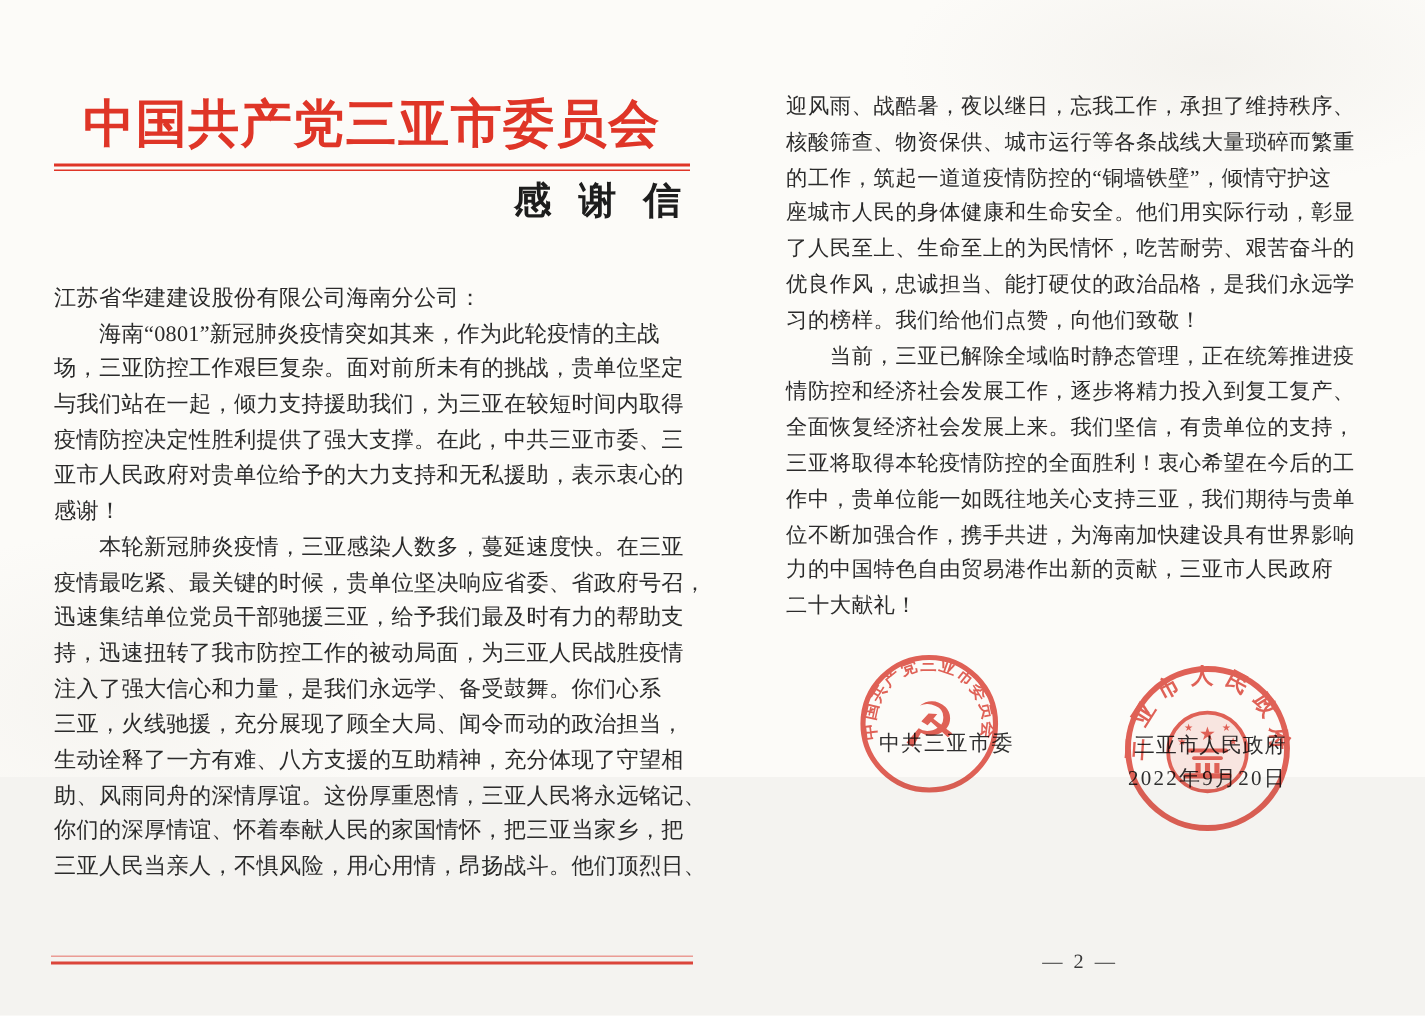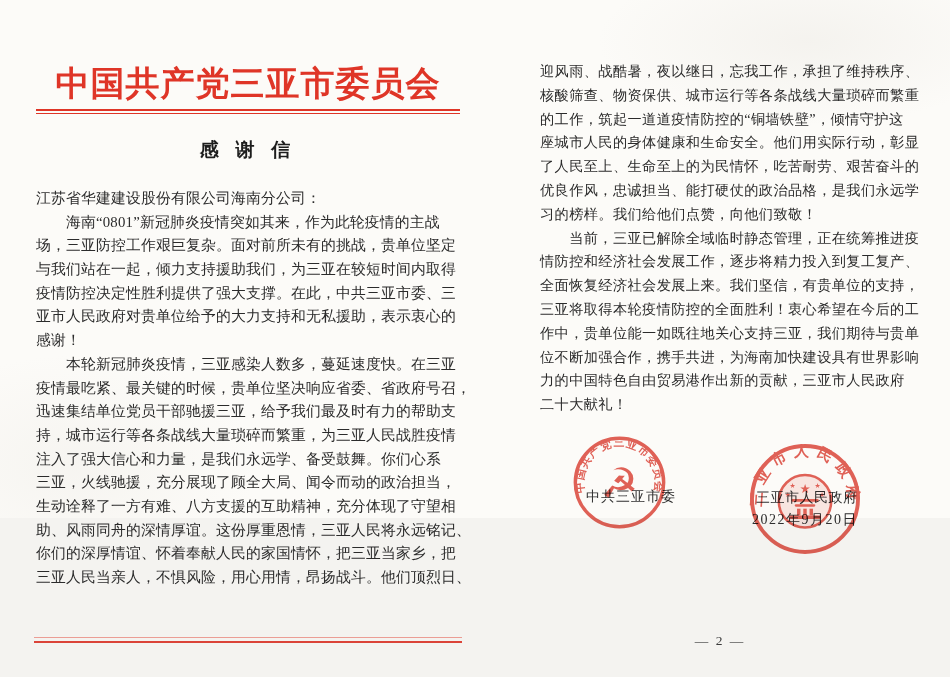--- a/index.html
+++ b/index.html
@@ -23,37 +23,37 @@
     letter-spacing:1px;text-align:center;
     color:var(--accent,#df3527);
     white-space:nowrap;
   }
   .title-rule{
     margin-top:5px;height:2px;
     border-top:2.5px solid var(--accent,#df3527);
     border-bottom:1.2px solid var(--accent,#df3527);
   }
   .letter-heading{
-    margin-top:23px;line-height:26px;text-align:center;
-    font-size:19px;font-weight:bold;color:#1d1d1d;
+    margin-top:8px;line-height:26px;text-align:right;
+    font-size:25px;font-weight:bold;color:#1d1d1d;
     letter-spacing:6px;white-space:nowrap;
   }
-  .lines{margin-top:24px;}
+  .lines{margin-top:40px;}
   .text-line{
     height:23.7px;line-height:23.7px;
     font-size:14.8px;letter-spacing:.2px;
     color:#2b2b2b;white-space:nowrap;overflow:visible;
   }
   .footer-rule{
     position:absolute;left:34px;top:637px;width:428px;height:2.5px;
     border-top:1.3px solid rgba(223,53,39,.45);
     border-bottom:2.3px solid rgba(216,45,32,.88);
   }
   
-  .col-right{position:absolute;left:540px;top:60px;width:384px;}
+  .col-right{position:absolute;left:524px;top:60px;width:384px;}
   .col-right .text-line{
     height:23.8px;line-height:23.8px;
     font-size:14.2px;letter-spacing:.4px;
   }
   
   .stamp{position:absolute;mix-blend-mode:multiply;opacity:.92;filter:blur(.2px);}
   .stamp-party{left:572px;top:435px;width:95px;height:95px;}
   .stamp-gov{left:748px;top:442px;width:114px;height:114px;}
   .stamp-caption{
     position:absolute;color:#2e2e2e;white-space:nowrap;
@@ -81,21 +81,21 @@
         <div class="text-line">江苏省华建建设股份有限公司海南分公司：</div>
         <div class="text-line">　　海南“0801”新冠肺炎疫情突如其来，作为此轮疫情的主战</div>
         <div class="text-line">场，三亚防控工作艰巨复杂。面对前所未有的挑战，贵单位坚定</div>
         <div class="text-line">与我们站在一起，倾力支持援助我们，为三亚在较短时间内取得</div>
         <div class="text-line">疫情防控决定性胜利提供了强大支撑。在此，中共三亚市委、三</div>
         <div class="text-line">亚市人民政府对贵单位给予的大力支持和无私援助，表示衷心的</div>
         <div class="text-line">感谢！</div>
         <div class="text-line">　　本轮新冠肺炎疫情，三亚感染人数多，蔓延速度快。在三亚</div>
         <div class="text-line">疫情最吃紧、最关键的时候，贵单位坚决响应省委、省政府号召，</div>
         <div class="text-line">迅速集结单位党员干部驰援三亚，给予我们最及时有力的帮助支</div>
-        <div class="text-line">持，城市运行等各条战线大量琐碎而繁重，为三亚人民战胜疫情</div>
+        <div class="text-line">持，迅速扭转了我市防控工作的被动局面，为三亚人民战胜疫情</div>
         <div class="text-line">注入了强大信心和力量，是我们永远学、备受鼓舞。你们心系</div>
         <div class="text-line">三亚，火线驰援，充分展现了顾全大局、闻令而动的政治担当，</div>
         <div class="text-line">生动诠释了一方有难、八方支援的互助精神，充分体现了守望相</div>
         <div class="text-line">助、风雨同舟的深情厚谊。这份厚重恩情，三亚人民将永远铭记、</div>
         <div class="text-line">你们的深厚情谊、怀着奉献人民的家国情怀，把三亚当家乡，把</div>
         <div class="text-line">三亚人民当亲人，不惧风险，用心用情，昂扬战斗。他们顶烈日、</div>
       </div>
   </div>
   <div class="footer-rule"></div>
 

